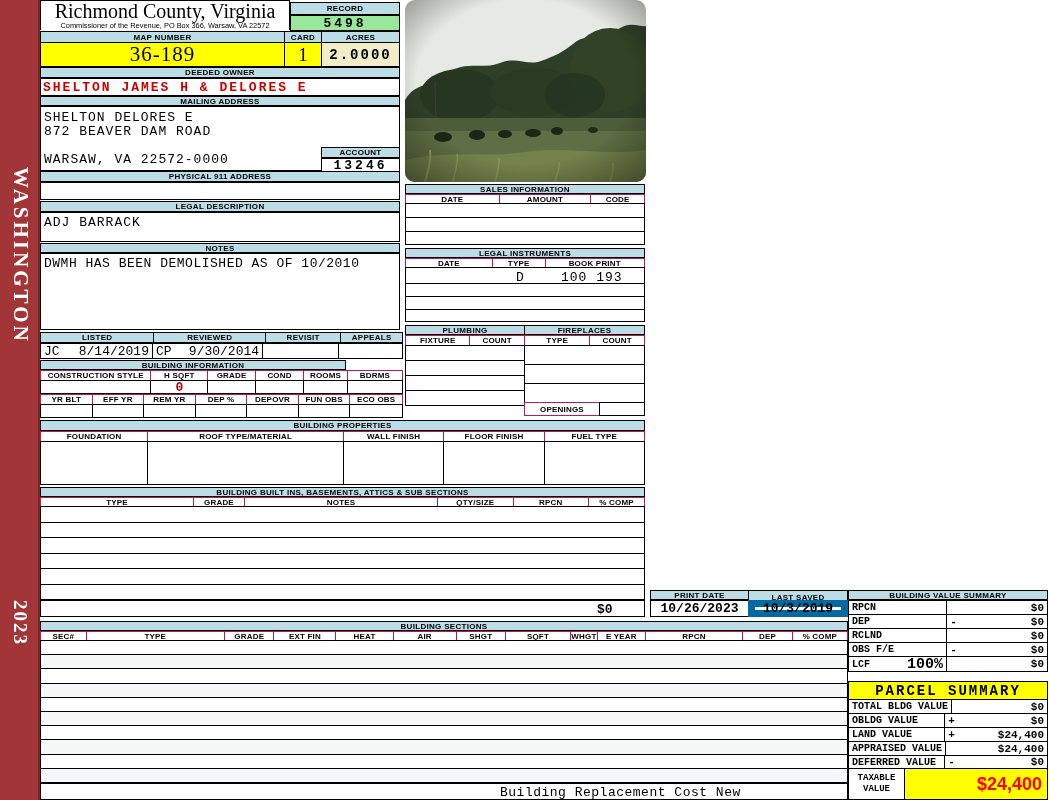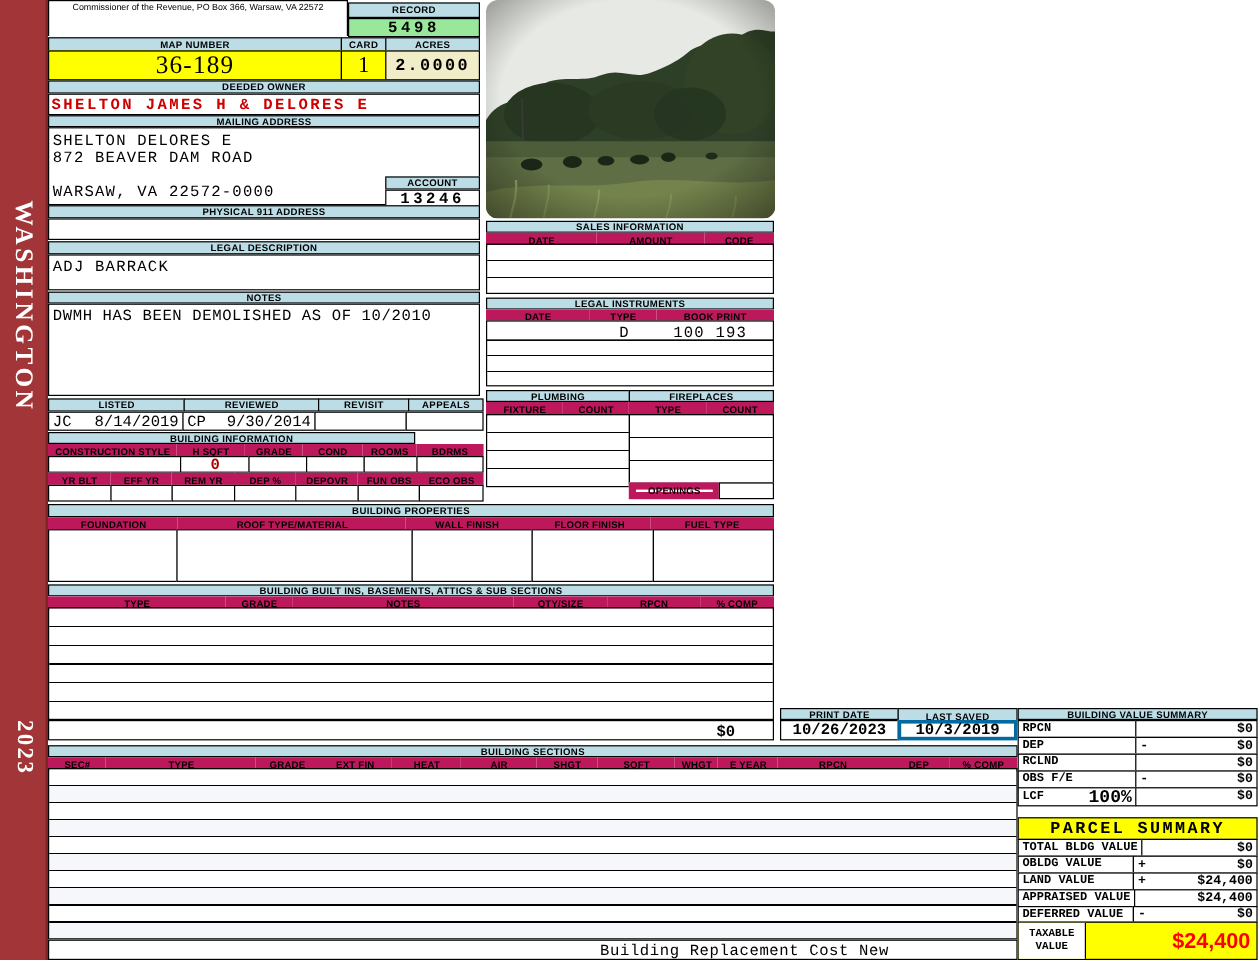--- a/index.html
+++ b/index.html
@@ -1,21 +1,21 @@
 <!DOCTYPE html>
 <html><head>
 <meta charset="utf-8">
 <style>
   html,body{margin:0;padding:0}
   body{width:1050px;height:800px;position:relative;background:#fff;overflow:hidden;
        font-family:"Liberation Sans",sans-serif;color:#000}
   .abs{position:absolute;box-sizing:border-box}
   .hdr{background:#BCDDE6;border:1px solid #000;display:flex;align-items:center;justify-content:center;
        font:700 8px "Liberation Sans",sans-serif;letter-spacing:.3px;white-space:nowrap}
-  .colh{background:#fff;border:6px solid #be185d;display:flex;align-items:center;justify-content:center;
+  .colh{background:#fff;border:1px solid #be185d;display:flex;align-items:center;justify-content:center;
         font:700 8px "Liberation Sans",sans-serif;letter-spacing:.2px;white-space:nowrap}
   .box{background:#fff;border:1px solid #000}
   .mono{font-family:"Liberation Mono","DejaVu Sans Mono",monospace}
   .data13{font:13px "Liberation Mono","DejaVu Sans Mono",monospace}
   .row{display:flex}
   .row>div{margin-left:-1px}
   .row>div:first-child{margin-left:0}
   .splitcell{display:flex;align-items:center;justify-content:space-between;padding:0 3px;
              background:#fff;border:1px solid #000;font:13px "Liberation Mono","DejaVu Sans Mono",monospace}
   .vlabel{writing-mode:vertical-rl;color:#fff;font:700 21px "Liberation Serif","DejaVu Serif",serif;letter-spacing:3px}
@@ -31,20 +31,21 @@
 
 <div class="abs" style="left:0;top:0;width:40px;height:800px;background:#A23538;border-right:2px solid #7E2326"></div>
 <div class="abs" style="left:0;top:140px;width:40px;height:230px;display:flex;align-items:center;justify-content:center">
   <span class="vlabel">WASHINGTON</span>
 </div>
 <div class="abs" style="left:0;top:578px;width:40px;height:90px;display:flex;align-items:center;justify-content:center">
   <span class="vlabel" style="font-size:19px;letter-spacing:2px">2023</span>
 </div>
 
 <div class="abs box" style="left:40px;top:0;width:250px;height:30px;border-bottom:none">
+  <div style="font:20px 'Liberation Serif','DejaVu Serif',serif;text-align:center;line-height:19px;margin-top:1px">Richmond County, Virginia</div>
   <div style="font:7.4px 'Liberation Sans',sans-serif;text-align:center;white-space:nowrap">Commissioner of the Revenue, PO Box 366, Warsaw, VA 22572</div>
 </div>
 
 <div class="abs hdr" style="left:290px;top:2px;width:110px;height:13px">RECORD</div>
 <div class="abs mono" style="left:290px;top:15px;width:110px;height:16px;background:#99E79B;border:1px solid #000;display:flex;align-items:center;justify-content:center;font-weight:700;font-size:13px;letter-spacing:3px">5498</div>
 
 <div class="abs hdr" style="left:40px;top:31px;width:245px;height:12px">MAP NUMBER</div>
 <div class="abs hdr" style="left:284px;top:31px;width:38px;height:12px">CARD</div>
 <div class="abs hdr" style="left:321px;top:31px;width:79px;height:12px">ACRES</div>
 <div class="abs" style="left:40px;top:42px;width:245px;height:25px;background:#FFFF00;border:1px solid #000;display:flex;align-items:center;justify-content:center;font:21px 'Liberation Serif','DejaVu Serif',serif;letter-spacing:1px">36-189</div>
@@ -237,21 +238,21 @@
 <div class="abs" style="left:405px;top:345px;width:120px;height:61px;border:1px solid #000;
             background:repeating-linear-gradient(to bottom,#fff 0 14px,#000 14px 15px)"></div>
 <div class="abs" style="left:524px;top:345px;width:121px;height:58px;border:1px solid #000;
             background:repeating-linear-gradient(to bottom,#fff 0 18px,#000 18px 19px)"></div>
 <div class="abs colh" style="left:524px;top:402px;width:76px;height:14px">OPENINGS</div>
 <div class="abs box" style="left:599px;top:402px;width:46px;height:14px"></div>
 
 <div class="abs hdr" style="left:650px;top:590px;width:99px;height:10px">PRINT DATE</div>
 <div class="abs hdr" style="left:748px;top:590px;width:100px;height:14px">LAST SAVED</div>
 <div class="abs mono" style="left:650px;top:600px;width:99px;height:17px;background:#fff;border:1px solid #000;display:flex;align-items:center;justify-content:center;font-weight:700;font-size:13px">10/26/2023</div>
-<div class="abs mono" style="left:748px;top:600px;width:100px;height:17px;background:#fff;border:3px solid #0369a1;display:flex;align-items:center;justify-content:center;font-weight:700;font-size:13px">10/3/2019</div>
+<div class="abs mono" style="left:748px;top:600px;width:100px;height:17px;background:#fff;border:7px solid #0369a1;display:flex;align-items:center;justify-content:center;font-weight:700;font-size:13px">10/3/2019</div>
 
 <div class="abs hdr" style="left:848px;top:590px;width:200px;height:10px">BUILDING VALUE SUMMARY</div>
 <div class="abs row" style="left:848px;top:600px;width:200px;height:15px">
   <div class="sumlabel" style="width:99px">
     <span>RPCN</span>
     <span></span>
   </div>
   <div class="sumval" style="width:102px">
     <span class="op"></span>
     <span class="v">$0</span>

